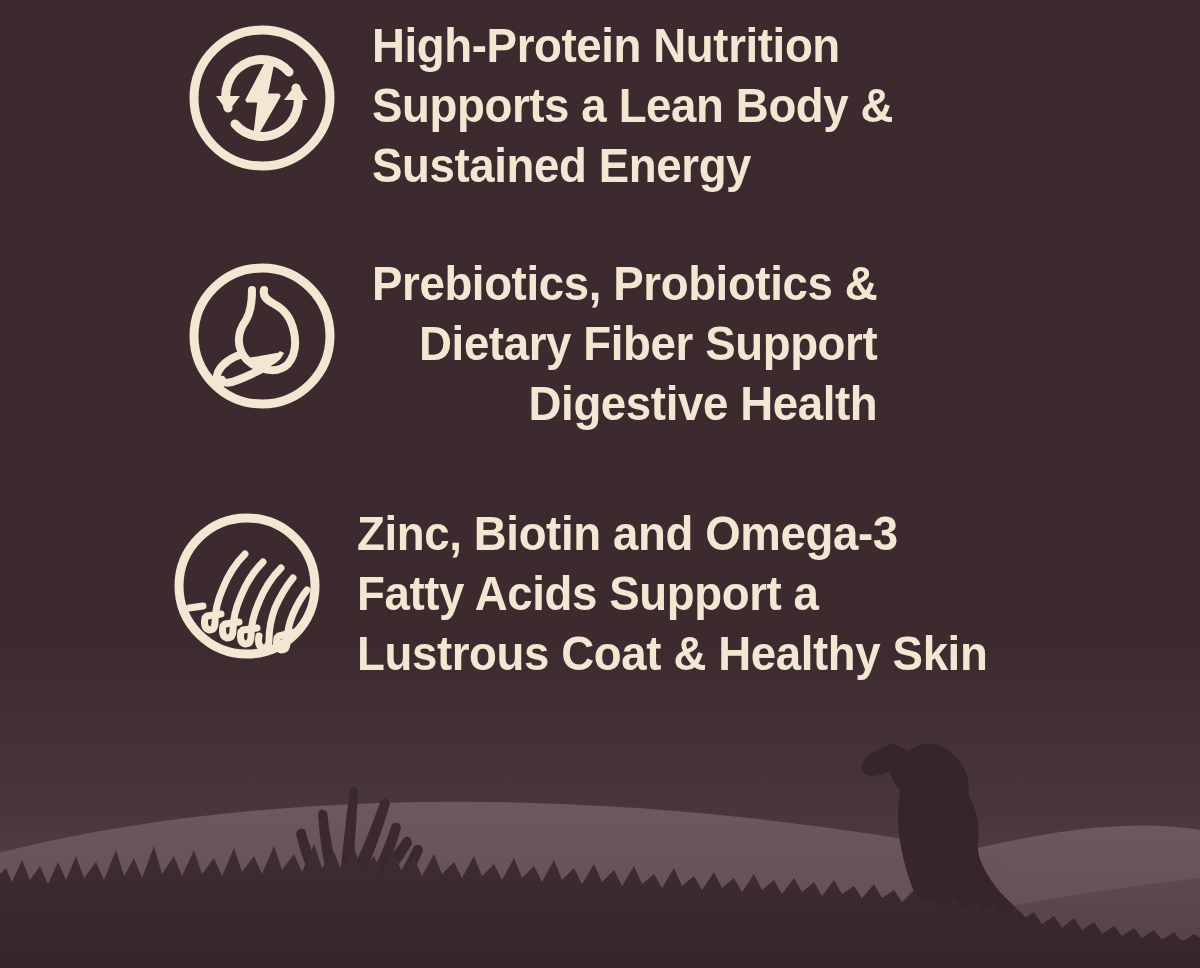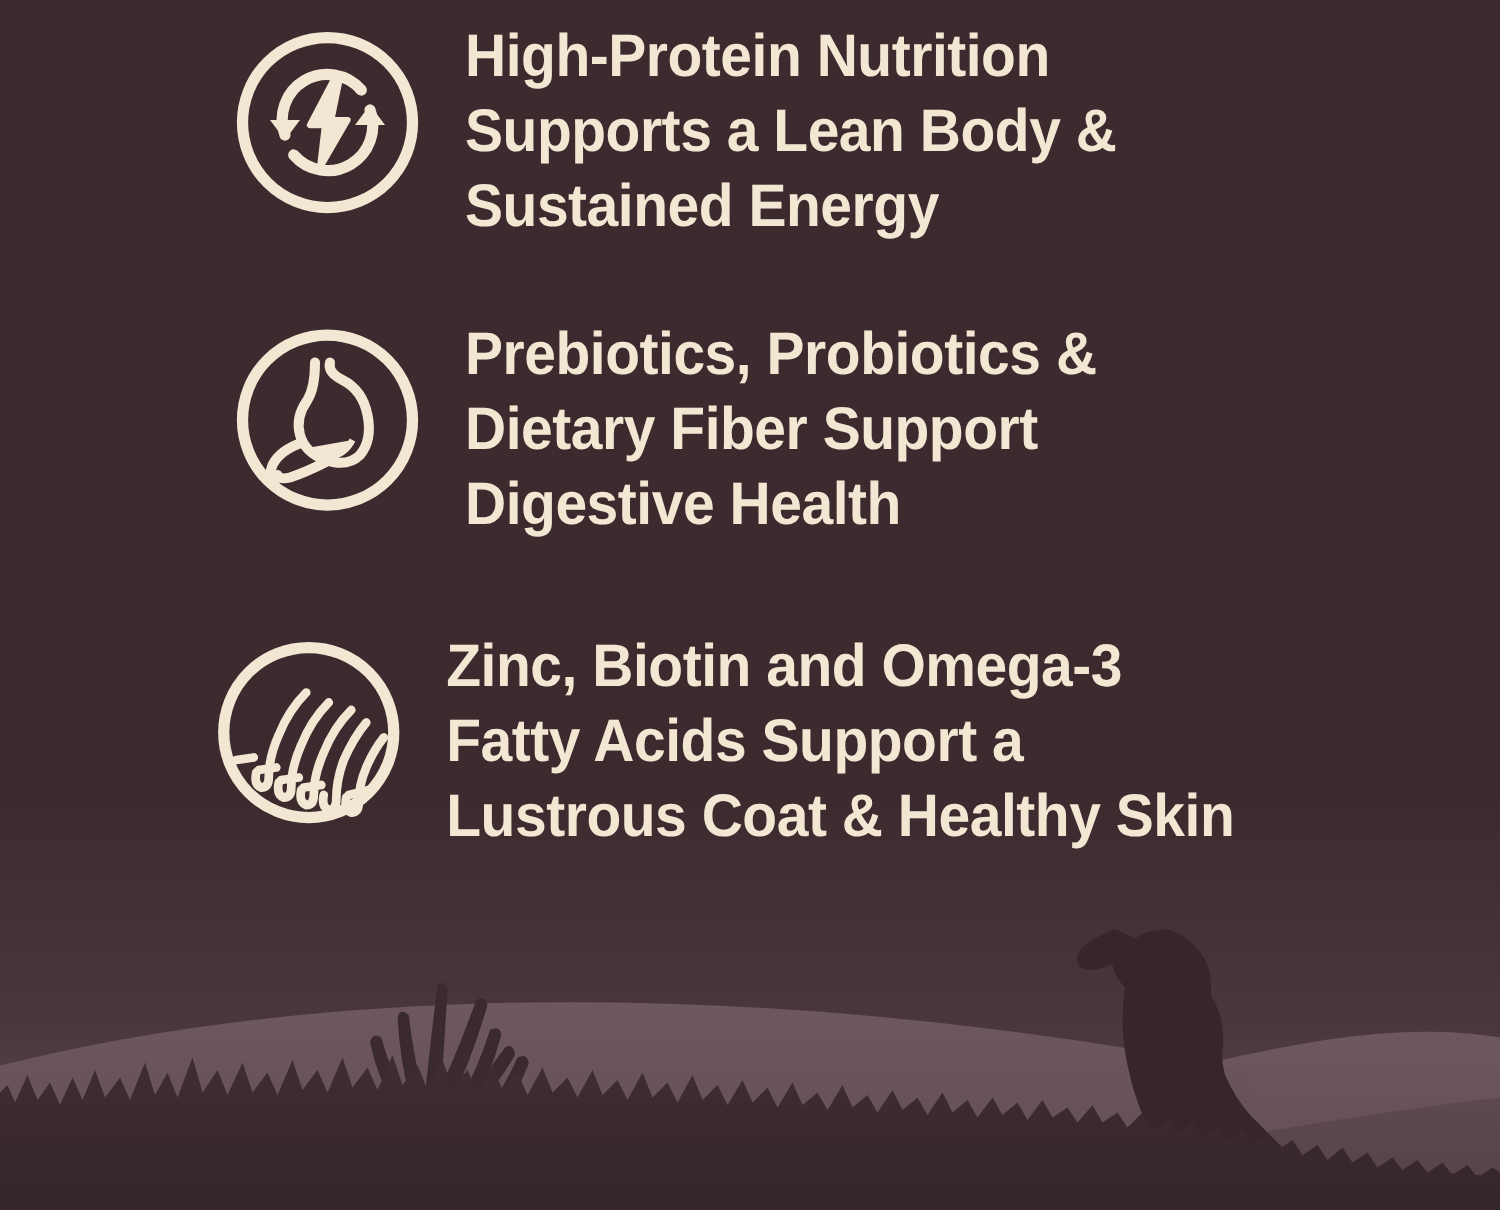--- a/index.html
+++ b/index.html
@@ -33,21 +33,21 @@
     top: 0;
     width: 1200px;
     z-index: 5;
   }
   .feature {
     position: absolute;
     display: flex;
     align-items: flex-start;
   }
   .feature-1 { left: 186px; top: 16px; }
-  .feature-2 { left: 186px; top: 254px; }
+  .feature-2 { left: 186px; top: 254px; text-align: right; }
   .feature-3 { left: 171px; top: 504px; }
 
   .feature-icon {
     flex: 0 0 auto;
     width: 152px;
     height: 152px;
     margin-top: 6px;
   }
   .feature-icon svg { display: block; width: 152px; height: 152px; }
 

